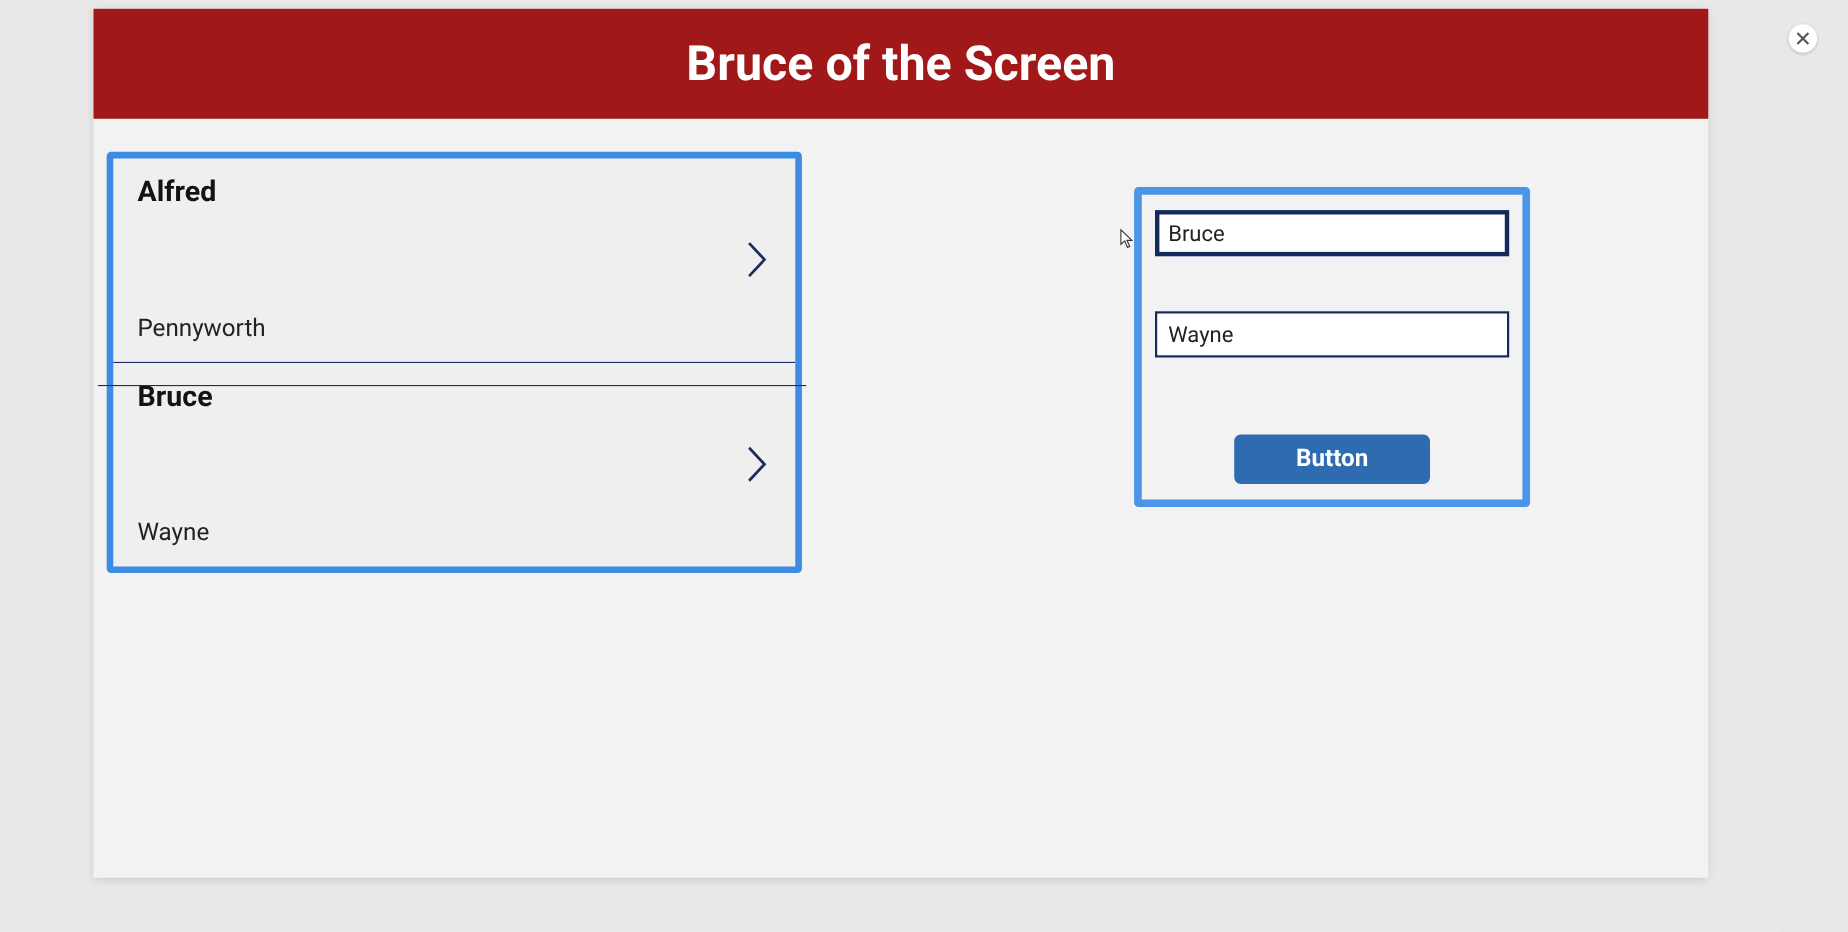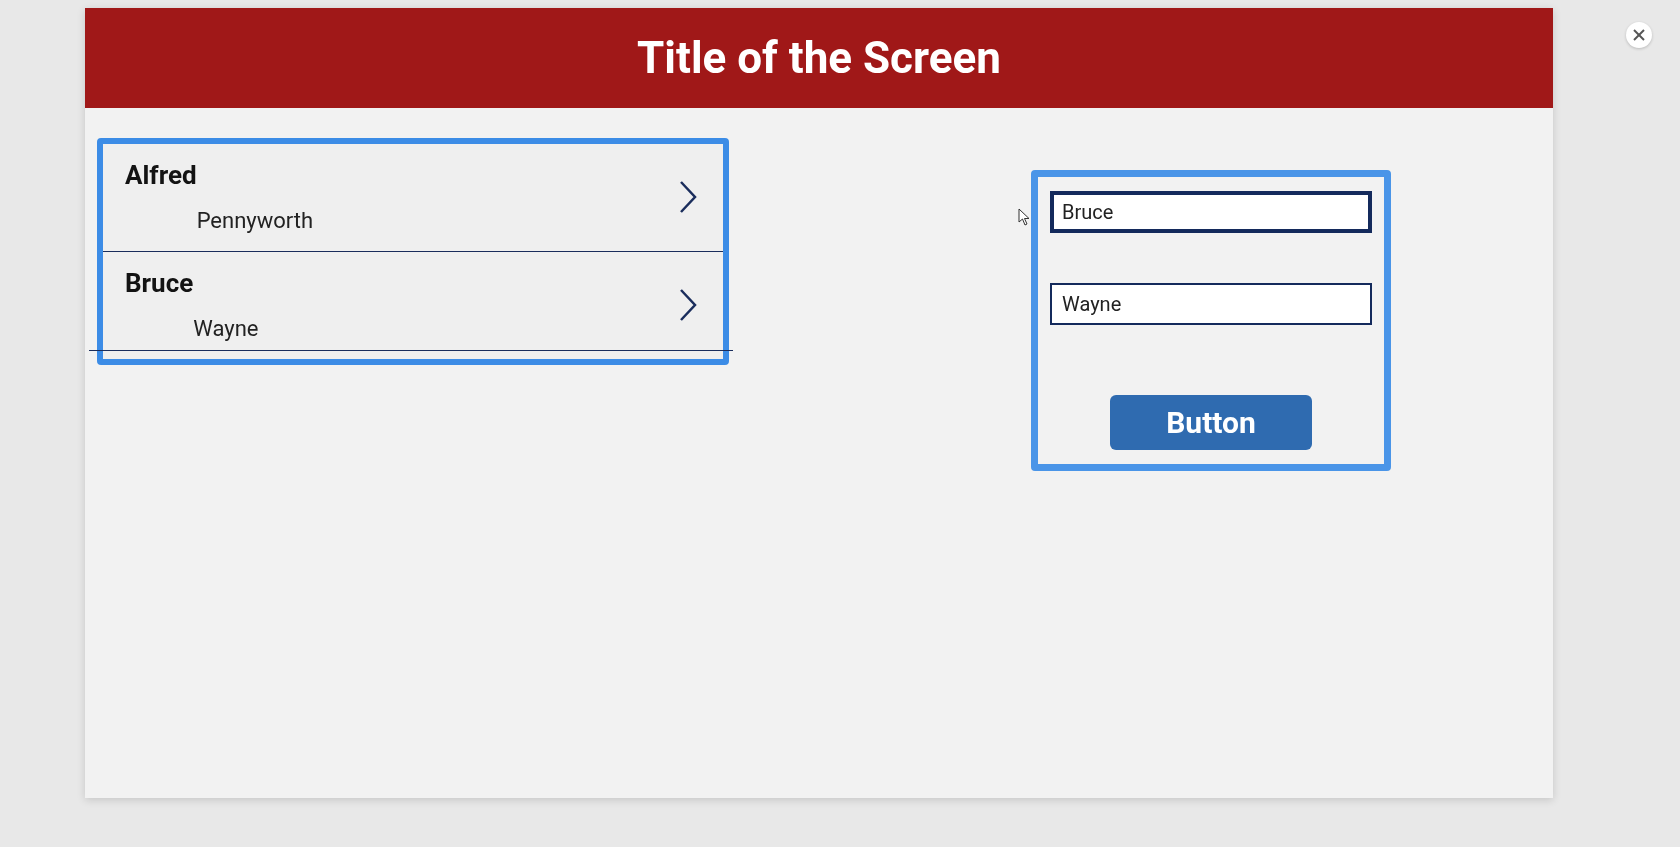--- a/index.html
+++ b/index.html
@@ -64,21 +64,22 @@
       border-bottom: 1px solid #1a2d5c;
       cursor: pointer;
     }
     
     .list-item:last-child {
       border-bottom: none;
     }
     
     .list-item-text {
       display: flex;
-      flex-direction: row;
+      flex-direction: column;
+      gap: 44px;
     }
     
     .list-item-primary {
       font-size: 26px;
       font-weight: 700;
       color: #131313;
       margin-bottom: 4px;
     }
     
     .list-item-secondary {
@@ -144,21 +145,21 @@
     .button-row {
       display: flex;
       justify-content: center;
     }
     
     .action-button {
       background: #2f6bb0;
       color: #ffffff;
       border: none;
       border-radius: 6px;
-      font-size: 30px;
+      font-size: 22px;
       font-weight: 700;
       padding: 10px 56px;
       cursor: pointer;
       font-family: inherit;
     }
     
     .close-button {
       position: absolute;
       right: 28px;
       top: 22px;
@@ -188,21 +189,21 @@
       height: 18px;
       pointer-events: none;
     }
   </style>
 </head>
 <body>
 
 <div class="page-container">
 
   <div class="header">
-    <h1 class="header-title">Title of the Screen</h1>
+    <h1 class="header-title">Bruce of the Screen</h1>
   </div>
 
   <div class="content">
 
     <div class="list-panel">
 
       <div class="list-item">
         <div class="list-item-text">
           <span class="list-item-primary">Alfred</span>
           <span class="list-item-secondary">Pennyworth</span>

